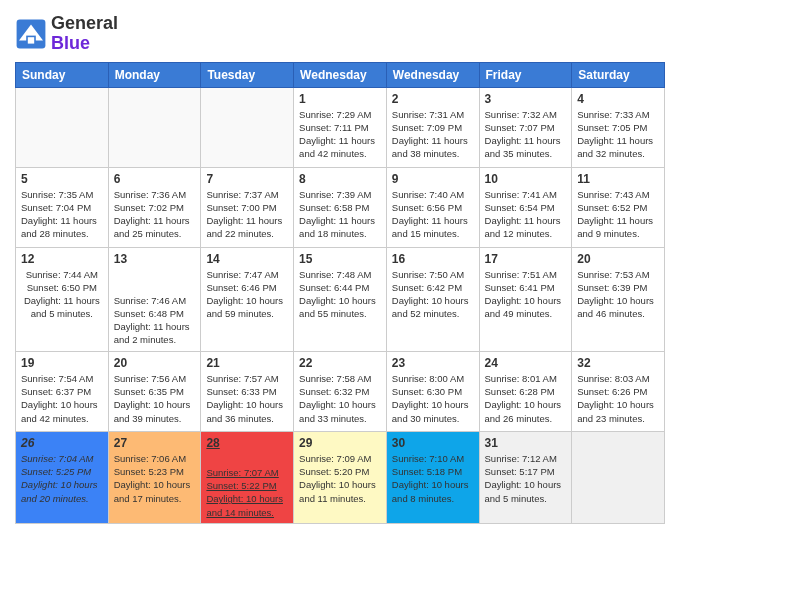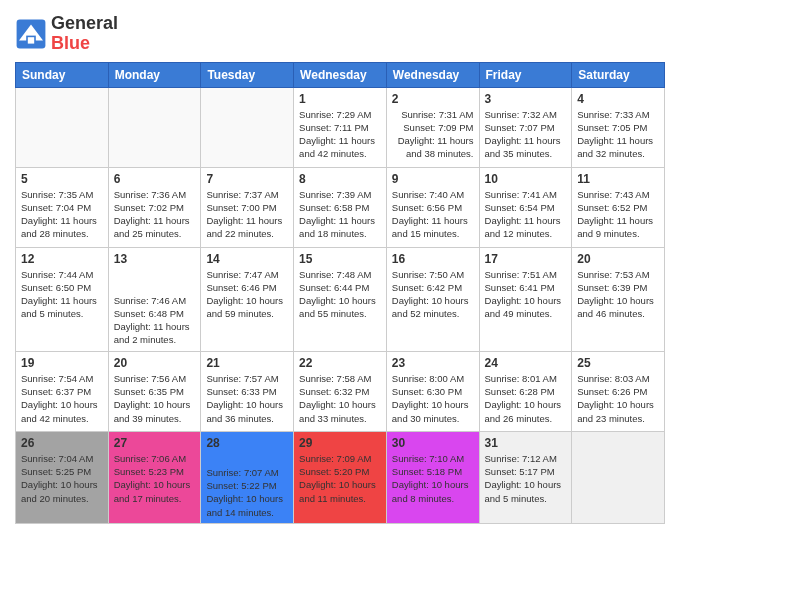--- a/index.html
+++ b/index.html
@@ -27,21 +27,21 @@
       align-items: center;
       gap: 4px;
       margin-top: 4px;
     }
     .logo-text {
       font-size: 18px;
       font-weight: bold;
       color: #333;
       line-height: 1.1;
     }
-    .logo-text .blue { color: #ef4444; }
+    .logo-text .blue { color: #6d28d9; }
     .logo-icon {
       width: 32px;
       height: 32px;
     }
     .title-block {
       text-align: right;
     }
     .month-title {
       font-size: 32px;
       font-weight: bold;
@@ -135,21 +135,21 @@
           <td class="empty"></td>
           <td>
             <span class="day-num">1</span>
             <div class="day-info" style="white-space: pre-line;">Sunrise: 7:29 AM
 Sunset: 7:11 PM
 Daylight: 11 hours
 and 42 minutes.</div>
           </td>
           <td>
             <span class="day-num">2</span>
-            <div class="day-info" style="white-space: pre-line; text-align: right;">Sunrise: 7:31 AM
+            <div class="day-info" style="white-space: pre-line;">Sunrise: 7:31 AM
 Sunset: 7:09 PM
 Daylight: 11 hours
 and 38 minutes.</div>
           </td>
           <td>
             <span class="day-num">3</span>
             <div class="day-info" style="white-space: pre-line;">Sunrise: 7:32 AM
 Sunset: 7:07 PM
 Daylight: 11 hours
 and 35 minutes.</div>
@@ -209,21 +209,21 @@
             <span class="day-num">11</span>
             <div class="day-info" style="white-space: pre-line;">Sunrise: 7:43 AM
 Sunset: 6:52 PM
 Daylight: 11 hours
 and 9 minutes.</div>
           </td>
         </tr>
         <tr>
           <td>
             <span class="day-num">12</span>
-            <div class="day-info" style="white-space: pre-line;">Sunrise: 7:44 AM
+            <div class="day-info" style="white-space: pre-line; text-align: center;">Sunrise: 7:44 AM
 Sunset: 6:50 PM
 Daylight: 11 hours
 and 5 minutes.</div>
           </td>
           <td>
             <span class="day-num">13</span>
             <div class="day-info" style="white-space: pre-line; margin-top: 28px;">Sunrise: 7:46 AM
 Sunset: 6:48 PM
 Daylight: 11 hours
 and 2 minutes.</div>
@@ -301,57 +301,57 @@
 and 30 minutes.</div>
           </td>
           <td>
             <span class="day-num">24</span>
             <div class="day-info" style="white-space: pre-line;">Sunrise: 8:01 AM
 Sunset: 6:28 PM
 Daylight: 10 hours
 and 26 minutes.</div>
           </td>
           <td>
-            <span class="day-num">25</span>
+            <span class="day-num">32</span>
             <div class="day-info" style="white-space: pre-line;">Sunrise: 8:03 AM
 Sunset: 6:26 PM
 Daylight: 10 hours
 and 23 minutes.</div>
           </td>
         </tr>
         <tr class="last-week">
-          <td style="background: #a3a3a3;">
+          <td style="background: #3b82f6; font-style: italic;">
             <span class="day-num">26</span>
             <div class="day-info" style="white-space: pre-line;">Sunrise: 7:04 AM
 Sunset: 5:25 PM
 Daylight: 10 hours
 and 20 minutes.</div>
           </td>
-          <td style="background: #ec4899;">
+          <td style="background: #fdba74;">
             <span class="day-num">27</span>
             <div class="day-info" style="white-space: pre-line;">Sunrise: 7:06 AM
 Sunset: 5:23 PM
 Daylight: 10 hours
 and 17 minutes.</div>
           </td>
-          <td style="background: #3b82f6;">
+          <td style="background: #ef4444; text-decoration: underline;">
             <span class="day-num">28</span>
             <div class="day-info" style="white-space: pre-line; margin-top: 16px;">Sunrise: 7:07 AM
 Sunset: 5:22 PM
 Daylight: 10 hours
 and 14 minutes.</div>
           </td>
-          <td style="background: #ef4444;">
+          <td style="background: #fef9c3;">
             <span class="day-num">29</span>
             <div class="day-info" style="white-space: pre-line;">Sunrise: 7:09 AM
 Sunset: 5:20 PM
 Daylight: 10 hours
 and 11 minutes.</div>
           </td>
-          <td style="background: #d946ef;">
+          <td style="background: #0ea5e9;">
             <span class="day-num">30</span>
             <div class="day-info" style="white-space: pre-line;">Sunrise: 7:10 AM
 Sunset: 5:18 PM
 Daylight: 10 hours
 and 8 minutes.</div>
           </td>
           <td style="background: rgb(240, 240, 240);">
             <span class="day-num">31</span>
             <div class="day-info" style="white-space: pre-line;">Sunrise: 7:12 AM
 Sunset: 5:17 PM

